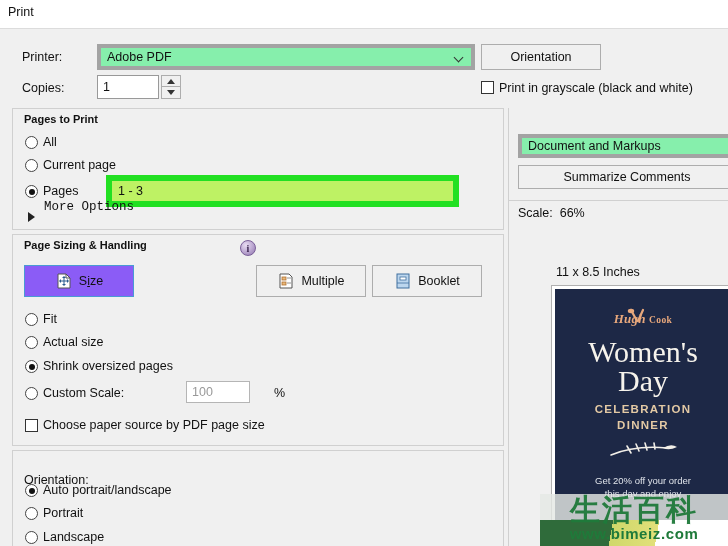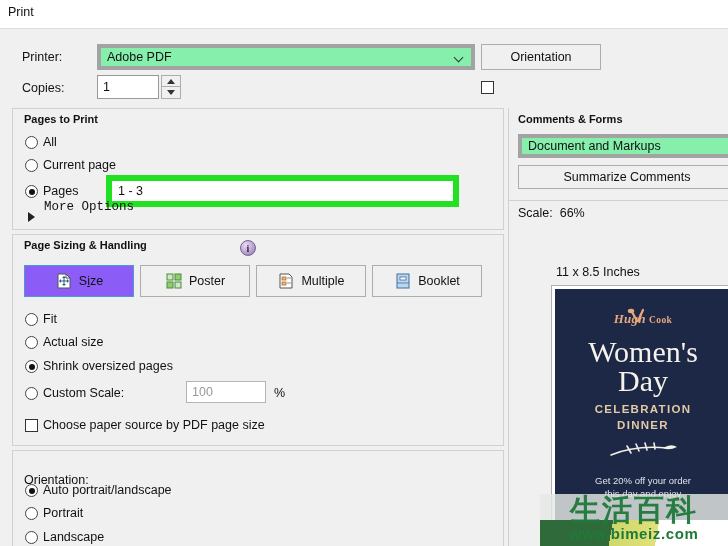--- a/index.html
+++ b/index.html
@@ -134,36 +134,37 @@
     <div class="spin" style="left:161px;top:46px;height:24px;">
       <div class="half top">
           <div class="tri-up"></div>
         </div>
       <div class="half">
           <div class="tri-dn"></div>
         </div>
     </div>
 
     <div class="chk" style="left:481px;top:52px;"></div>
+    <div class="lbl" style="left:499px;top:52px;">Print in grayscale (black and white)</div>
   </div>
 
   <div class="group" style="left:12px;top:108px;width:492px;height:122px;"></div>
   <div class="grouphdr" style="left:24px;top:113px;">Pages to Print</div>
 
   <div class="radio" style="left:25px;top:136px;"></div>
   <div class="rlbl" style="left:43px;top:135px;">All</div>
 
   <div class="radio" style="left:25px;top:159px;"></div>
   <div class="rlbl" style="left:43px;top:158px;">Current page</div>
 
   <div class="radio on" style="left:25px;top:185px;"></div>
   <div class="rlbl" style="left:43px;top:184px;">Pages</div>
 
   <div class="greenbox" style="left:106px;top:175px;width:353px;height:32px;">
-    <div style="position:absolute;left:0;top:0;right:0;bottom:0;background:#ffffff;">
+    <div style="position:absolute;left:0;top:0;right:0;bottom:0;background:#bef264;">
       <div style="position:absolute;left:6px;top:50%;transform:translateY(-50%);font-size:12.5px;color:#111;">1 - 3</div>
     </div>
   </div>
 
   <div class="disc" style="left:28px;top:212px;"></div>
   <div class="rlbl" style="left:44px;top:200px;font-family:Liberation Mono, monospace;">More Options</div>
 
   <div class="group" style="left:12px;top:234px;width:492px;height:212px;"></div>
   <div class="grouphdr" style="left:24px;top:239px;">Page Sizing &amp; Handling</div>
   <div class="infoicon" style="left:240px;top:240px;">
@@ -175,31 +176,20 @@
       <svg width="18" height="18" viewBox="0 0 18 18">
         <path d="M3 2h8l4 4v10H3z" fill="#fff" stroke="#555" stroke-width="1"></path>
         <path d="M11 2v4h4" fill="none" stroke="#555" stroke-width="1"></path>
         <path d="M9 5v8M5 9h8" stroke="#2a5c8f" stroke-width="1"></path>
         <path d="M9 4l-2 2h4zM9 14l-2-2h4zM4 9l2-2v4zM14 9l-2-2v4z" fill="#2a5c8f"></path>
       </svg>
     </span>
     <span class="tx"><span>S</span><u>i</u><span>ze</span></span>
   </div>
 
-  <div class="szbtn" style="left:140px;top:265px;width:110px;">
-    <span class="ic">
-      <svg width="18" height="18" viewBox="0 0 18 18">
-        <rect x="2" y="2" width="6" height="6" fill="#cfe8c0" stroke="#4a8c3a"></rect>
-        <rect x="10" y="2" width="6" height="6" fill="#8fce6e" stroke="#4a8c3a"></rect>
-        <rect x="2" y="10" width="6" height="6" fill="#8fce6e" stroke="#4a8c3a"></rect>
-        <rect x="10" y="10" width="6" height="6" fill="#cfe8c0" stroke="#4a8c3a"></rect>
-      </svg>
-    </span>
-    <span class="tx">Poster</span>
-  </div>
 
   <div class="szbtn" style="left:256px;top:265px;width:110px;">
     <span class="ic">
       <svg width="18" height="18" viewBox="0 0 18 18">
         <path d="M3 2h9l3 3v11H3z" fill="#fff" stroke="#555"></path>
         <rect x="5" y="5" width="4" height="3" fill="#e8b87a" stroke="#b07030" stroke-width=".8"></rect>
         <rect x="5" y="10" width="4" height="3" fill="#e8b87a" stroke="#b07030" stroke-width=".8"></rect>
         <path d="M10 6h4M10 11h4" stroke="#777" stroke-width=".8"></path>
       </svg>
     </span>
@@ -221,21 +211,21 @@
   <div class="rlbl" style="left:43px;top:312px;">Fit</div>
 
   <div class="radio" style="left:25px;top:336px;"></div>
   <div class="rlbl" style="left:43px;top:335px;">Actual size</div>
 
   <div class="radio on" style="left:25px;top:360px;"></div>
   <div class="rlbl" style="left:43px;top:359px;">Shrink oversized pages</div>
 
   <div class="radio" style="left:25px;top:387px;"></div>
   <div class="rlbl" style="left:43px;top:386px;">Custom Scale:</div>
-  <div class="txtin" style="left:186px;top:381px;width:80px;height:22px;border-color:#b5b5b5;">
+  <div class="txtin" style="left:186px;top:381px;width:64px;height:22px;border-color:#b5b5b5;">
     <div class="v dim">100</div>
   </div>
   <div class="rlbl" style="left:274px;top:386px;">%</div>
 
   <div class="chk" style="left:25px;top:419px;"></div>
   <div class="rlbl" style="left:43px;top:418px;">Choose paper source by PDF page size</div>
 
   <div class="group" style="left:12px;top:450px;width:492px;height:96px;border-bottom:none;"></div>
   <div class="rlbl" style="left:24px;top:473px;">Orientation:</div>
 
@@ -243,21 +233,20 @@
   <div class="rlbl" style="left:43px;top:483px;">Auto portrait/landscape</div>
 
   <div class="radio" style="left:25px;top:507px;"></div>
   <div class="rlbl" style="left:43px;top:506px;">Portrait</div>
 
   <div class="radio" style="left:25px;top:531px;"></div>
   <div class="rlbl" style="left:43px;top:530px;">Landscape</div>
 
   <div class="vdiv" style="left:508px;top:108px;width:1px;height:438px;"></div>
 
-  <div class="grouphdr" style="left:518px;top:113px;">Comments &amp; Forms</div>
 
   <div class="combo" style="left:518px;top:134px;width:218px;height:24px;">
     <div class="ctext">Document and Markups</div>
   </div>
 
   <div class="btn" style="left:518px;top:165px;width:218px;height:24px;">
     <span>Summarize Comments</span>
   </div>
 
   <div class="vdiv" style="left:508px;top:200px;width:220px;height:1px;"></div>

